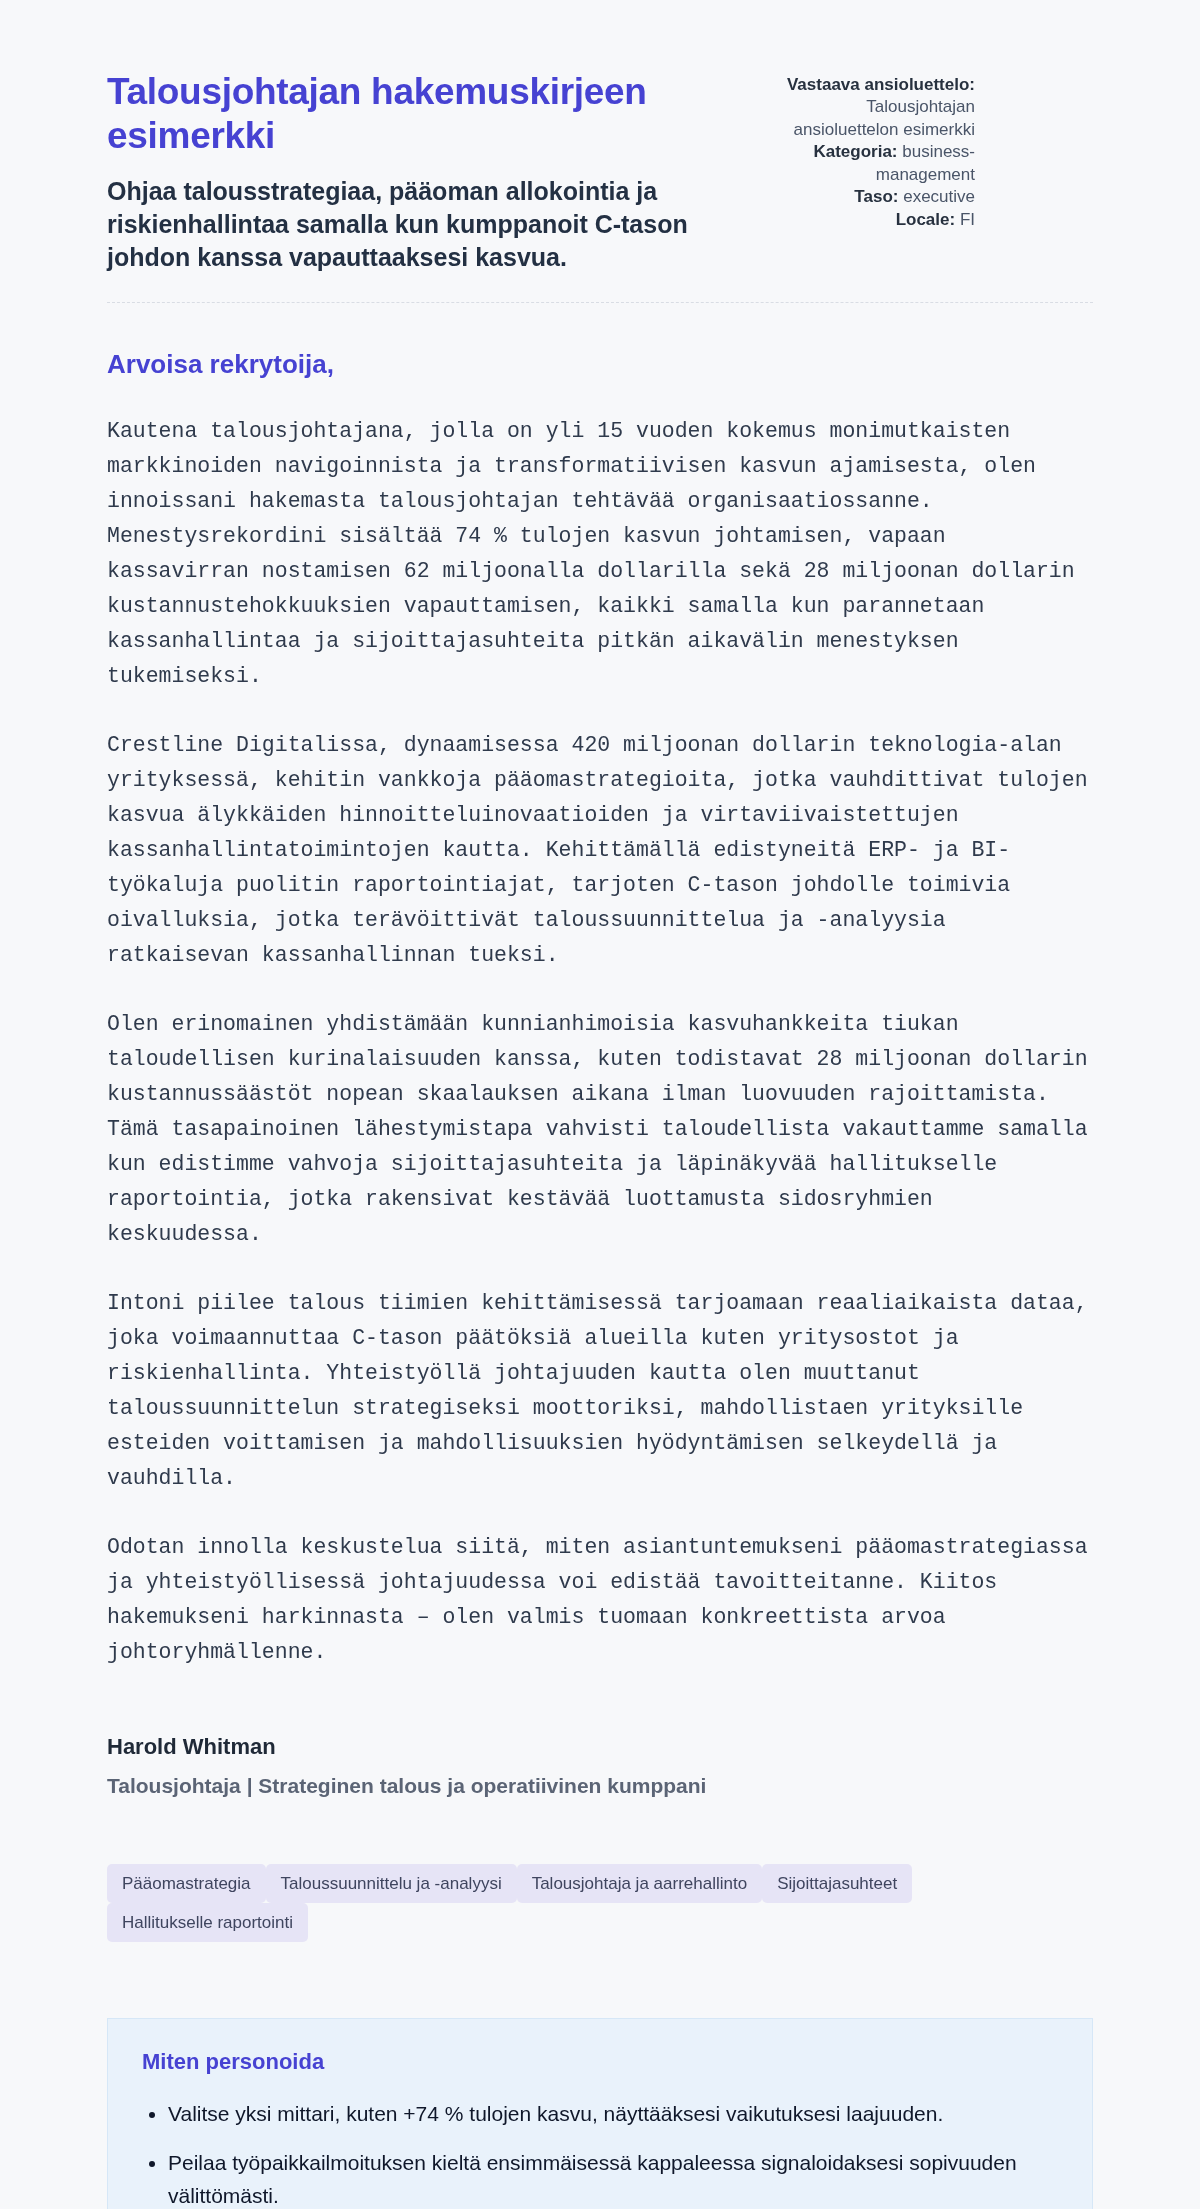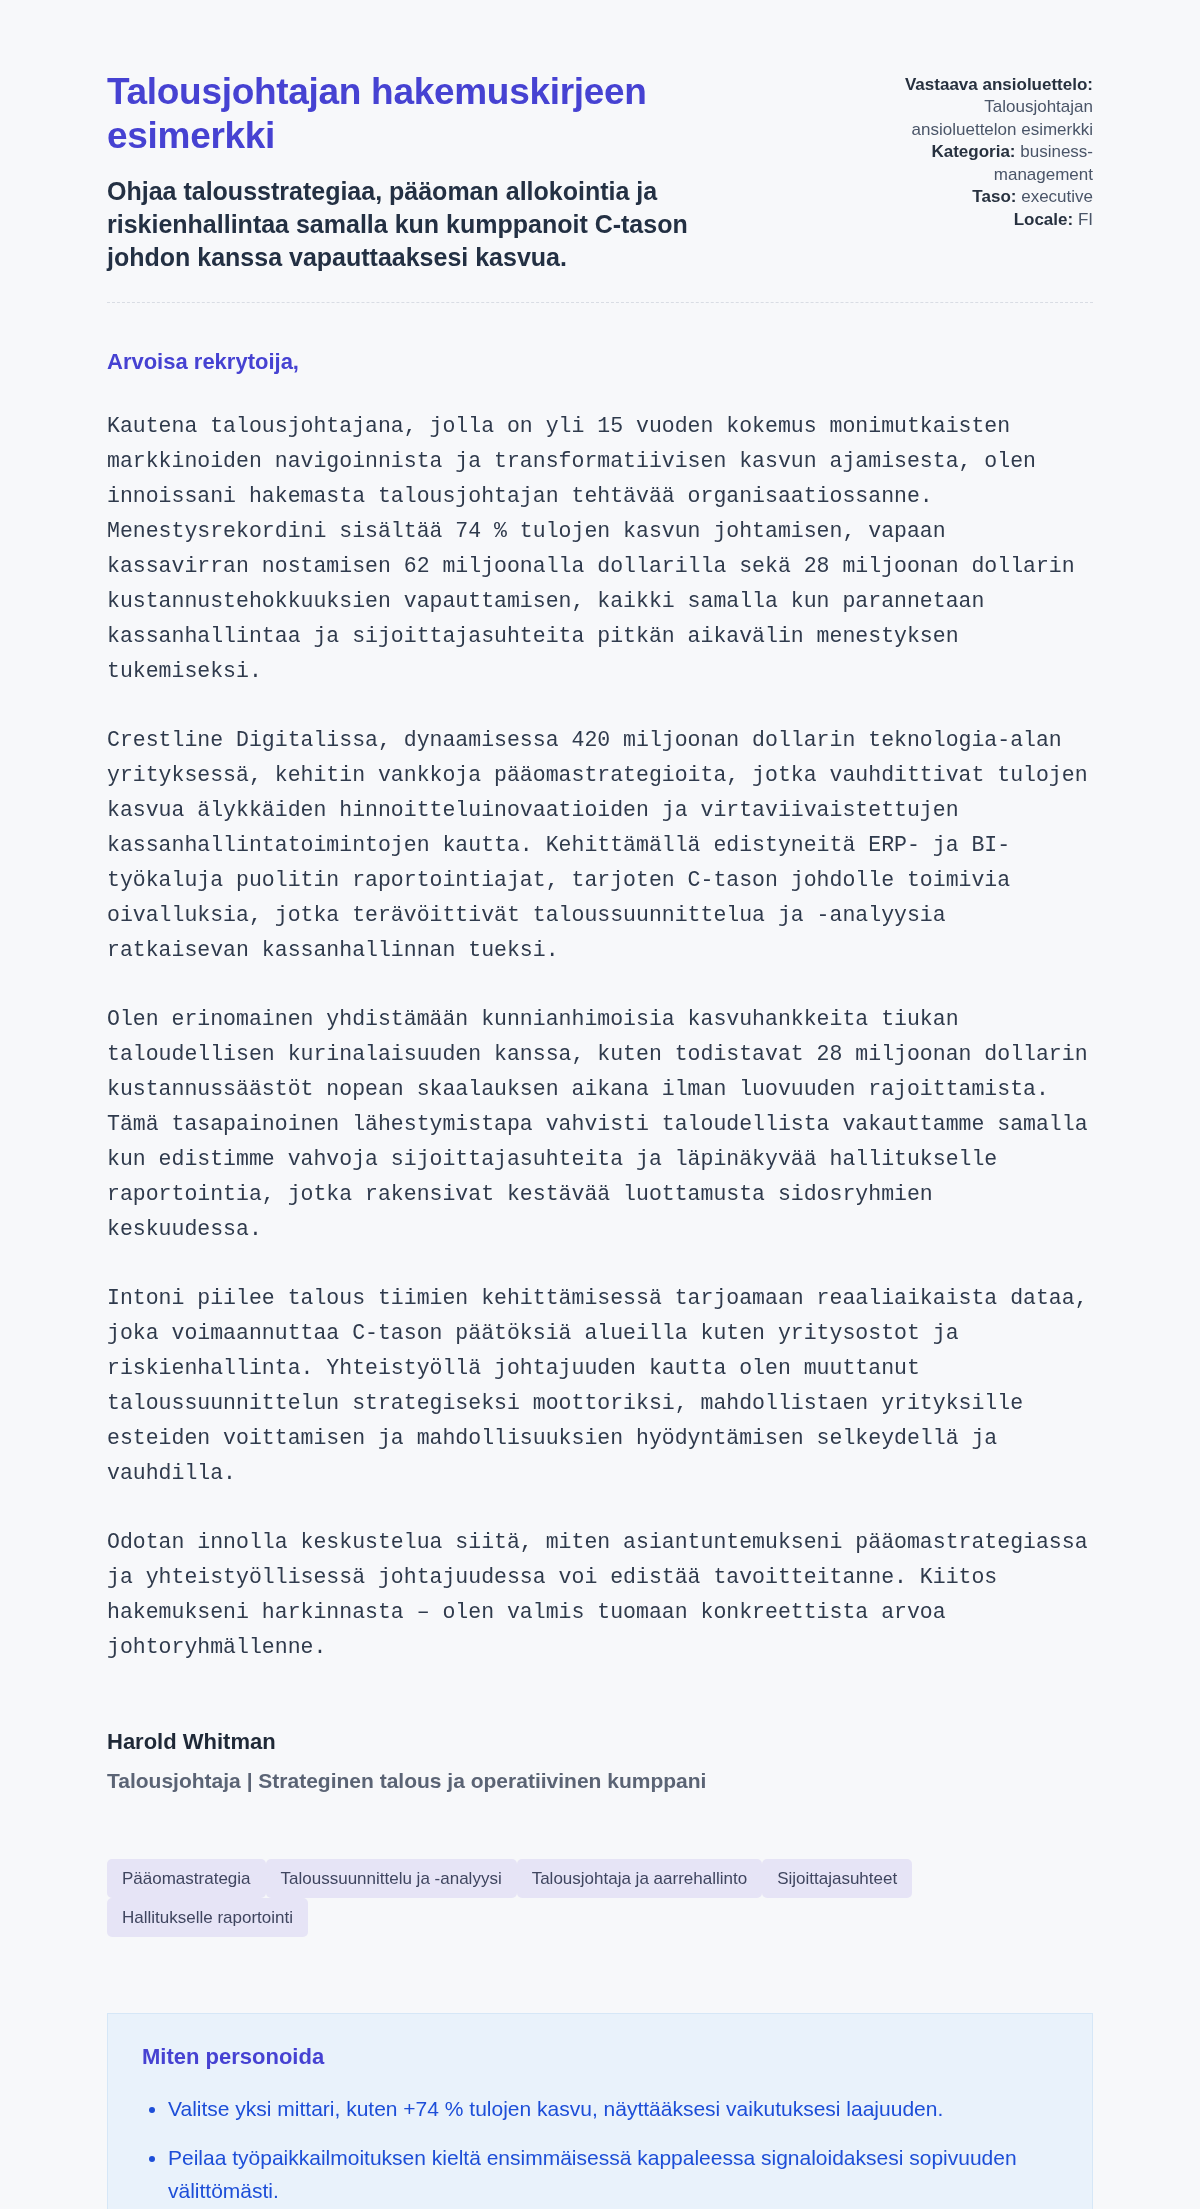--- a/index.html
+++ b/index.html
@@ -12,21 +12,21 @@
   body{
     width:1200px;
     min-height:2209px;
     background:#f7f8fa;
     font-family:"Liberation Sans","DejaVu Sans",sans-serif;
     color:#2f3a4c;
   }
   .page{padding:70px 107px 90px 107px;}
 
   
-  .header{display:flex;justify-content:space-between;align-items:flex-start;}
+  .header{display:flex;align-items:flex-start;}
   .header-left{max-width:660px;}
   .title{
     margin:0;
     font-size:37px;
     line-height:1.2;
     font-weight:700;
     letter-spacing:-0.3px;
     color:var(--accent,#4642d2);
   }
   .subtitle{
@@ -51,21 +51,21 @@
 
   .divider{
     border:none;
     border-top:1px dashed #d9dde4;
     margin:28px 0 0 0;
   }
 
   
   .salutation{
     margin:46px 0 0 0;
-    font-size:22px;
+    font-size:26px;
     font-weight:700;
     color:var(--accent,#4642d2);
   }
   .para{
     margin:34px 4px 0 0;
     font-size:21.5px;
     line-height:35px;
     color:#2f3a4c;
     max-width:992px;
     font-family:Liberation Mono, monospace;
@@ -115,21 +115,21 @@
     font-weight:700;
     color:var(--accent,#4642d2);
   }
   .callout-list{
     margin:22px 0 0 0;
     padding:0 0 0 26px;
   }
   .callout-list li{
     font-size:21px;
     line-height:33px;
-    color:#1d4ed8;
+    color:#0f172a;
     margin-bottom:16px;
   }
   .callout-list li:last-child{margin-bottom:0;}
 </style>
 </head>
 <body>
 
 <div class="page">
 
   <header class="header">

